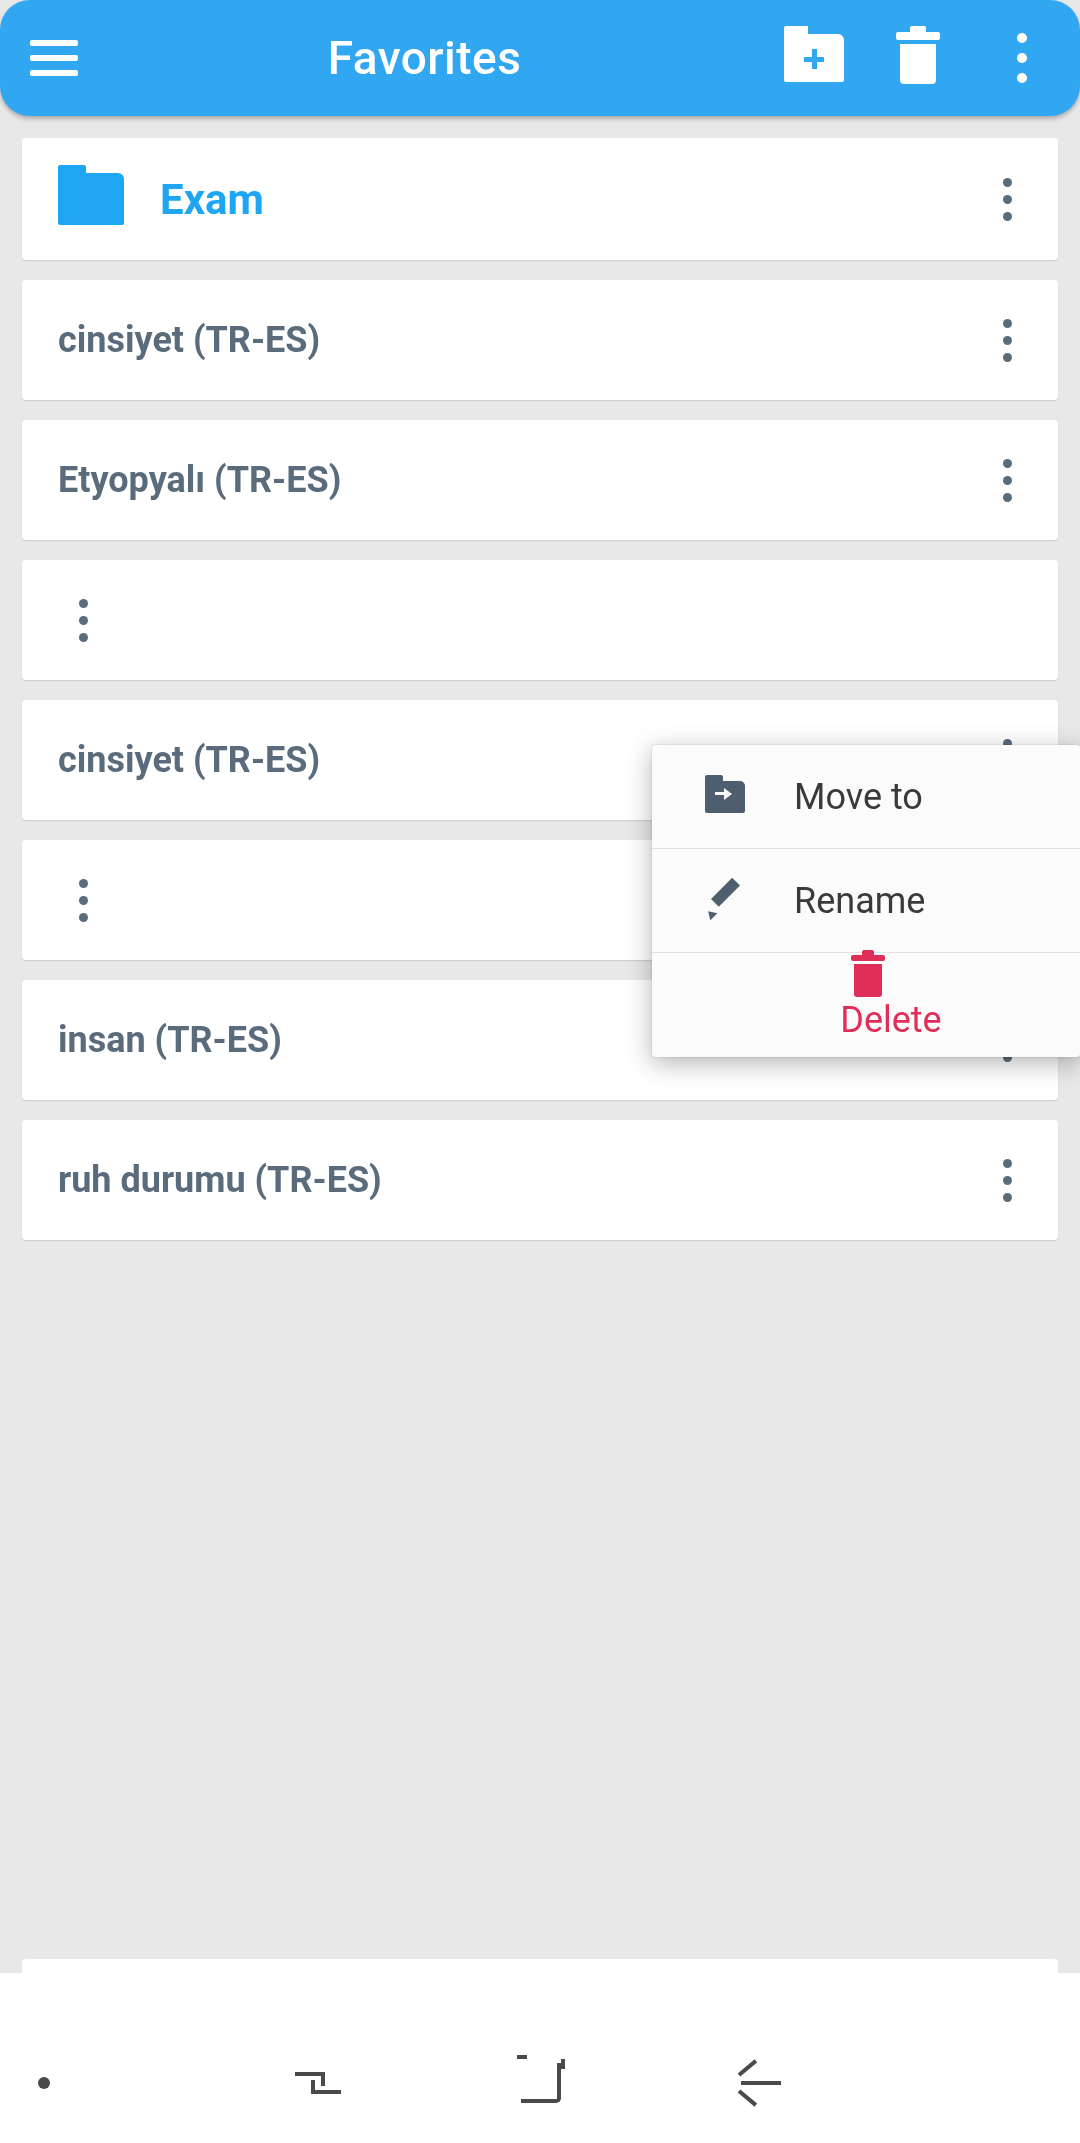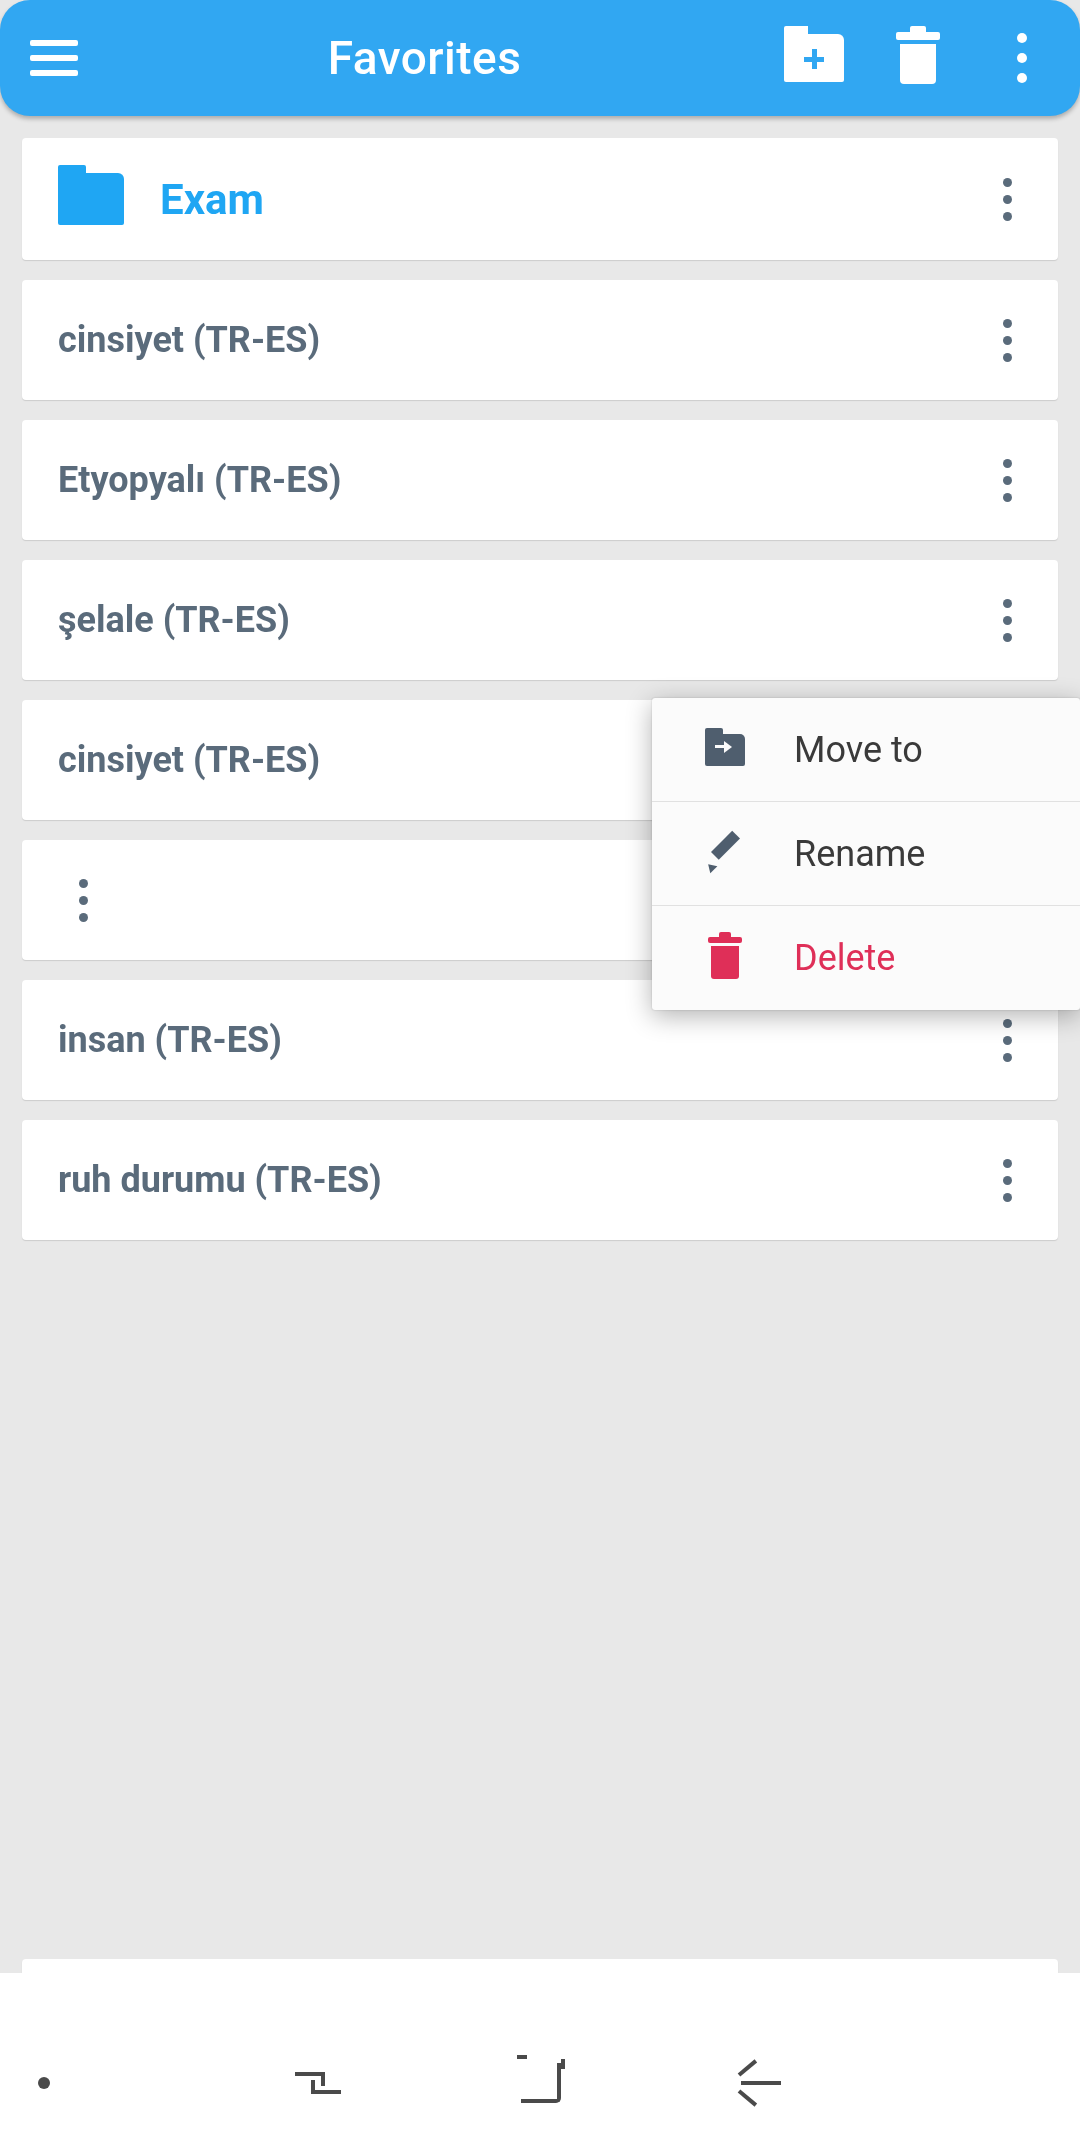--- a/index.html
+++ b/index.html
@@ -31,23 +31,23 @@
     .content { padding:22px 22px 0 22px; position:relative; z-index:1; }
     .card { background:#fff; border-radius:4px; margin-bottom:20px; min-height:120px; display:flex; align-items:center; padding:0 26px 0 36px; box-shadow:0 1px 1px rgba(0,0,0,0.12); }
     .card.folder { min-height:122px; }
     .folder-icon { width:66px; height:52px; background:#1FA6F3; border-radius:2px 6px 2px 2px; position:relative; margin-right:36px; flex-shrink:0; }
     .folder-icon::before { content:""; position:absolute; top:-8px; left:0; width:28px; height:10px; background:#1FA6F3; border-radius:2px 2px 0 0; }
     .folder-label { color:#1FA6F3; font-size:42px; font-weight:700; flex:1; }
     .word-label { color:#5A6B7B; font-size:36px; font-weight:700; flex:1; }
     .item-menu { width:50px; height:60px; display:flex; flex-direction:column; align-items:center; justify-content:center; gap:8px; cursor:pointer; }
     .item-menu span { width:9px; height:9px; border-radius:50%; background:#5A6B7B; }
     
-    .popup { position:absolute; top:698px; right:0; width:428px; background:#FBFBFB; border-radius:3px; box-shadow:0 6px 26px rgba(0,0,0,0.30), 0 0 2px rgba(0,0,0,0.2); z-index:20; overflow:hidden; }
+    .popup { position:absolute; top:745px; right:0; width:428px; background:#FBFBFB; border-radius:3px; box-shadow:0 6px 26px rgba(0,0,0,0.30), 0 0 2px rgba(0,0,0,0.2); z-index:20; overflow:hidden; }
     .popup-item { height:104px; display:flex; align-items:center; padding-left:50px; border-bottom:1px solid #E1E1E1; color:#3A3A3A; font-size:36px; font-weight:400; cursor:pointer; }
-    .popup-item:last-child { border-bottom:none; }
+    .popup-item:last-child { border-bottom:none;flex-direction:column; }
     .popup-item .pi-icon { width:46px; height:46px; margin-right:46px; display:flex; align-items:center; justify-content:center; flex-shrink:0; }
     .popup-item.delete { color:#DF2F58; }
     
     .moveto-icon { width:40px; height:32px; background:#4F5E6E; border-radius:2px 5px 2px 2px; position:relative; }
     .moveto-icon::before { content:""; position:absolute; top:-6px; left:0; width:18px; height:8px; background:#4F5E6E; border-radius:2px 2px 0 0; }
     .moveto-icon .arr { position:absolute; left:10px; top:11px; width:14px; height:3px; background:#FBFBFB; }
     .moveto-icon .arr::after { content:""; position:absolute; right:-3px; top:-4px; border-left:8px solid #FBFBFB; border-top:6px solid transparent; border-bottom:6px solid transparent; }
     .pencil-icon { width:36px; height:36px; position:relative; }
     .pencil-icon::before { content:""; position:absolute; left:4px; top:16px; width:30px; height:11px; background:#4F5E6E; transform:rotate(-45deg); transform-origin:left top; }
     .pencil-icon::after { content:""; position:absolute; left:0px; bottom:0px; border-right:8px solid #4F5E6E; border-top:5px solid transparent; border-bottom:5px solid transparent; transform:rotate(45deg); }
@@ -133,21 +133,20 @@
     <div class="card">
       <div class="word-label">Etyopyalı (TR-ES)</div>
       <div class="item-menu">
           <span></span>
           <span></span>
           <span></span>
         </div>
     </div>
 
     <div class="card">
-      <div class="word-label">şelale (TR-ES)</div>
       <div class="item-menu">
           <span></span>
           <span></span>
           <span></span>
         </div>
     </div>
 
     <div class="card">
       <div class="word-label">cinsiyet (TR-ES)</div>
       <div class="item-menu">

